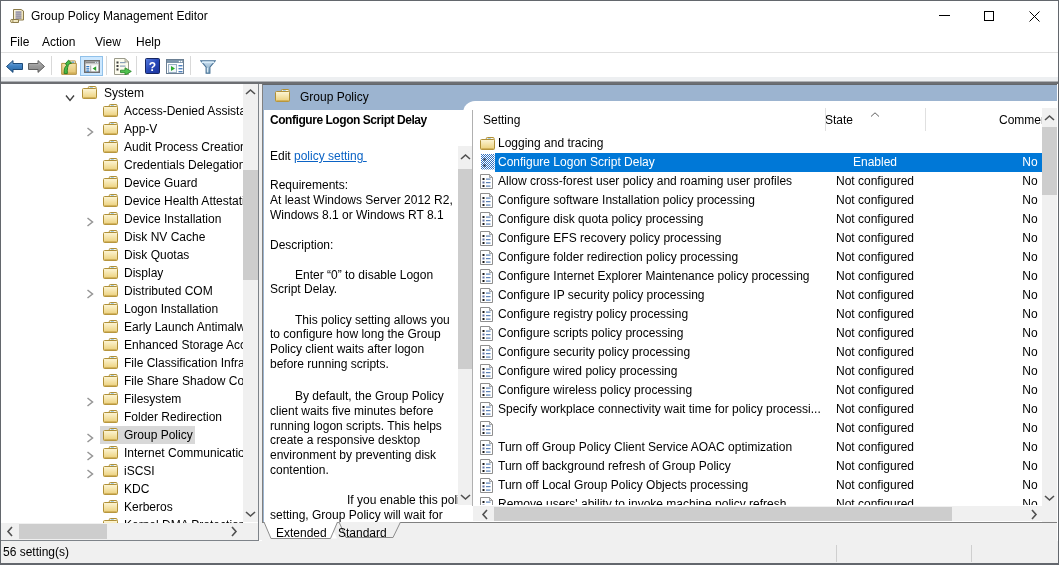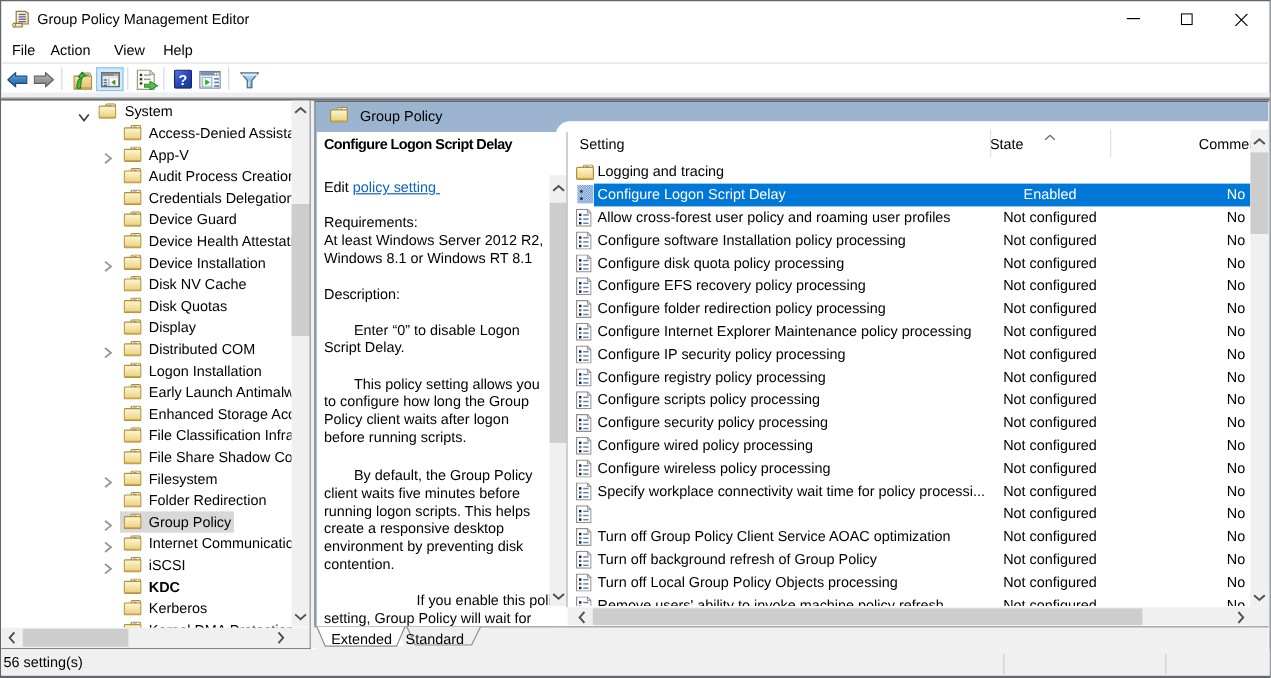--- a/index.html
+++ b/index.html
@@ -509,21 +509,21 @@
             </linearGradient>
           </defs>
 <rect x="6.3" y="0.5" width="7.800000000000001" height="4" rx="1" fill="#fdf6d7" stroke="#b09038"></rect>
 <rect x="7.199999999999999" y="1.6" width="5.1000000000000005" height="1.6" fill="#ffffff"></rect>
 <rect x="7.800000000000001" y="1.5" width="3" height="1.8" fill="#4aa3e8"></rect>
 <rect x="0.5" y="2.5" width="14" height="10" rx="1" fill="url(#fg22)" stroke="#b09038"></rect>
 <rect x="1.2" y="11.3" width="12.6" height="1" fill="#c8a64e"></rect>
         </svg></span>
       <span class="abs" style="left:123px;top:0;">iSCSI</span>
     </div>
-<div class="treerow" style="left:0;top:396px;width:241px;overflow:hidden;font-weight:bold;">
+<div class="treerow" style="left:0;top:396px;width:241px;overflow:hidden;">
       <span class="abs" style="left:102px;top:2px;"><svg width="15" height="13" viewBox="0 0 15 13">
           <defs>
             <linearGradient id="fg23" x1="0" y1="0" x2="0" y2="1">
 <stop offset="0" stop-color="#fdf6d7"></stop>
               <stop offset="1" stop-color="#ebcf78"></stop>
             </linearGradient>
           </defs>
 <rect x="6.3" y="0.5" width="7.800000000000001" height="4" rx="1" fill="#fdf6d7" stroke="#b09038"></rect>
 <rect x="7.199999999999999" y="1.6" width="5.1000000000000005" height="1.6" fill="#ffffff"></rect>
 <rect x="7.800000000000001" y="1.5" width="3" height="1.8" fill="#4aa3e8"></rect>

